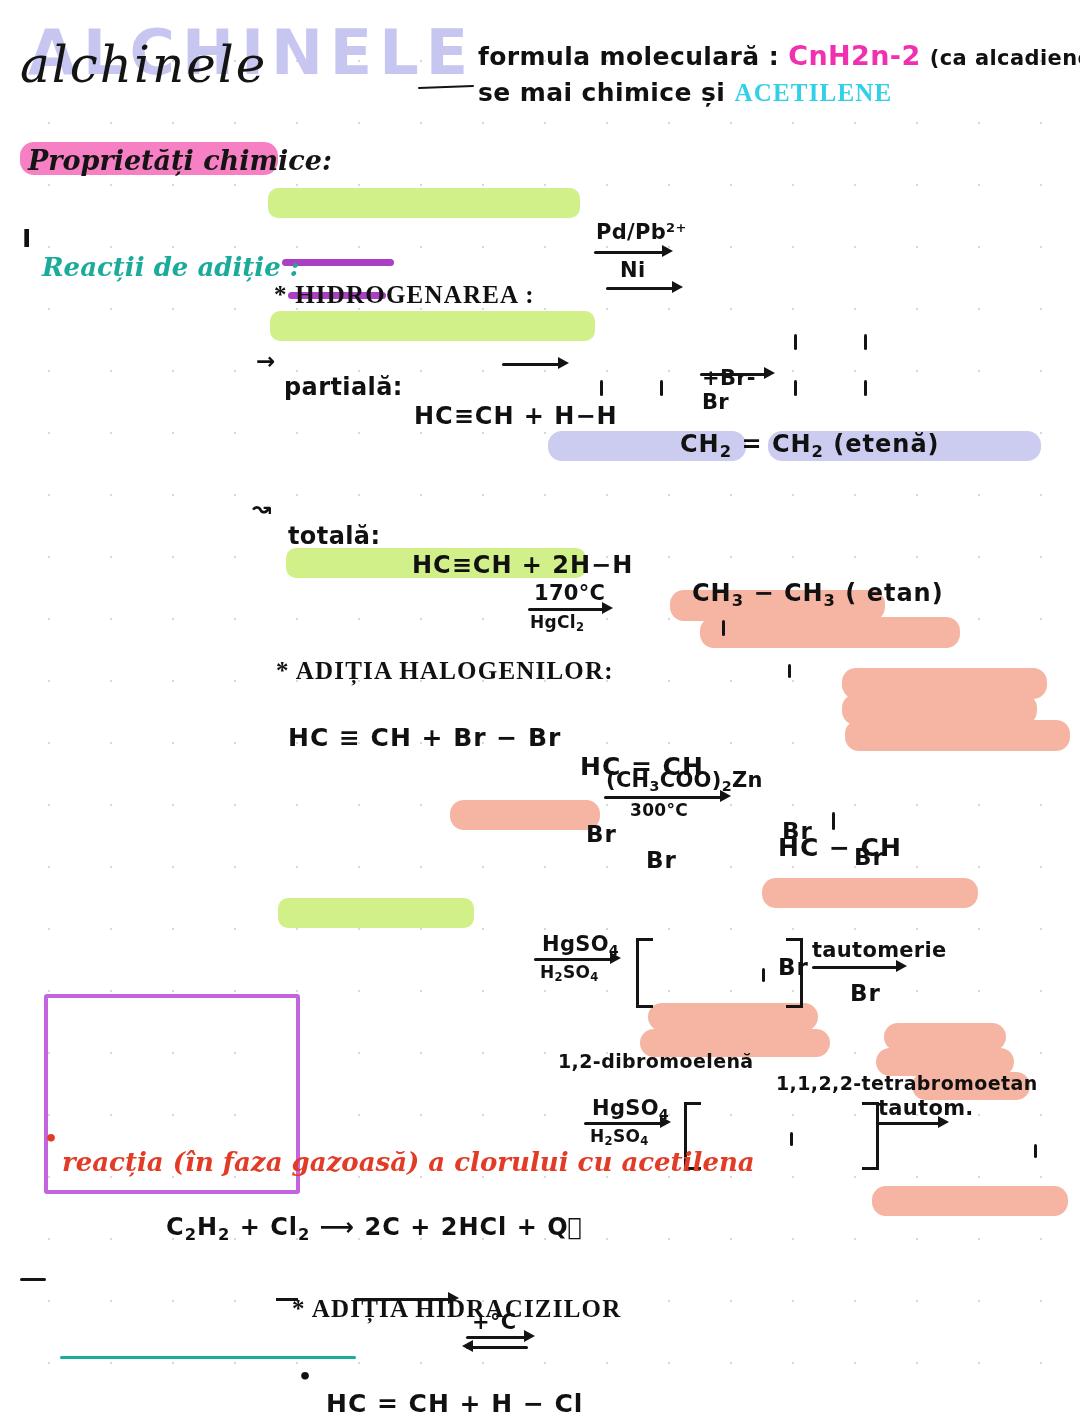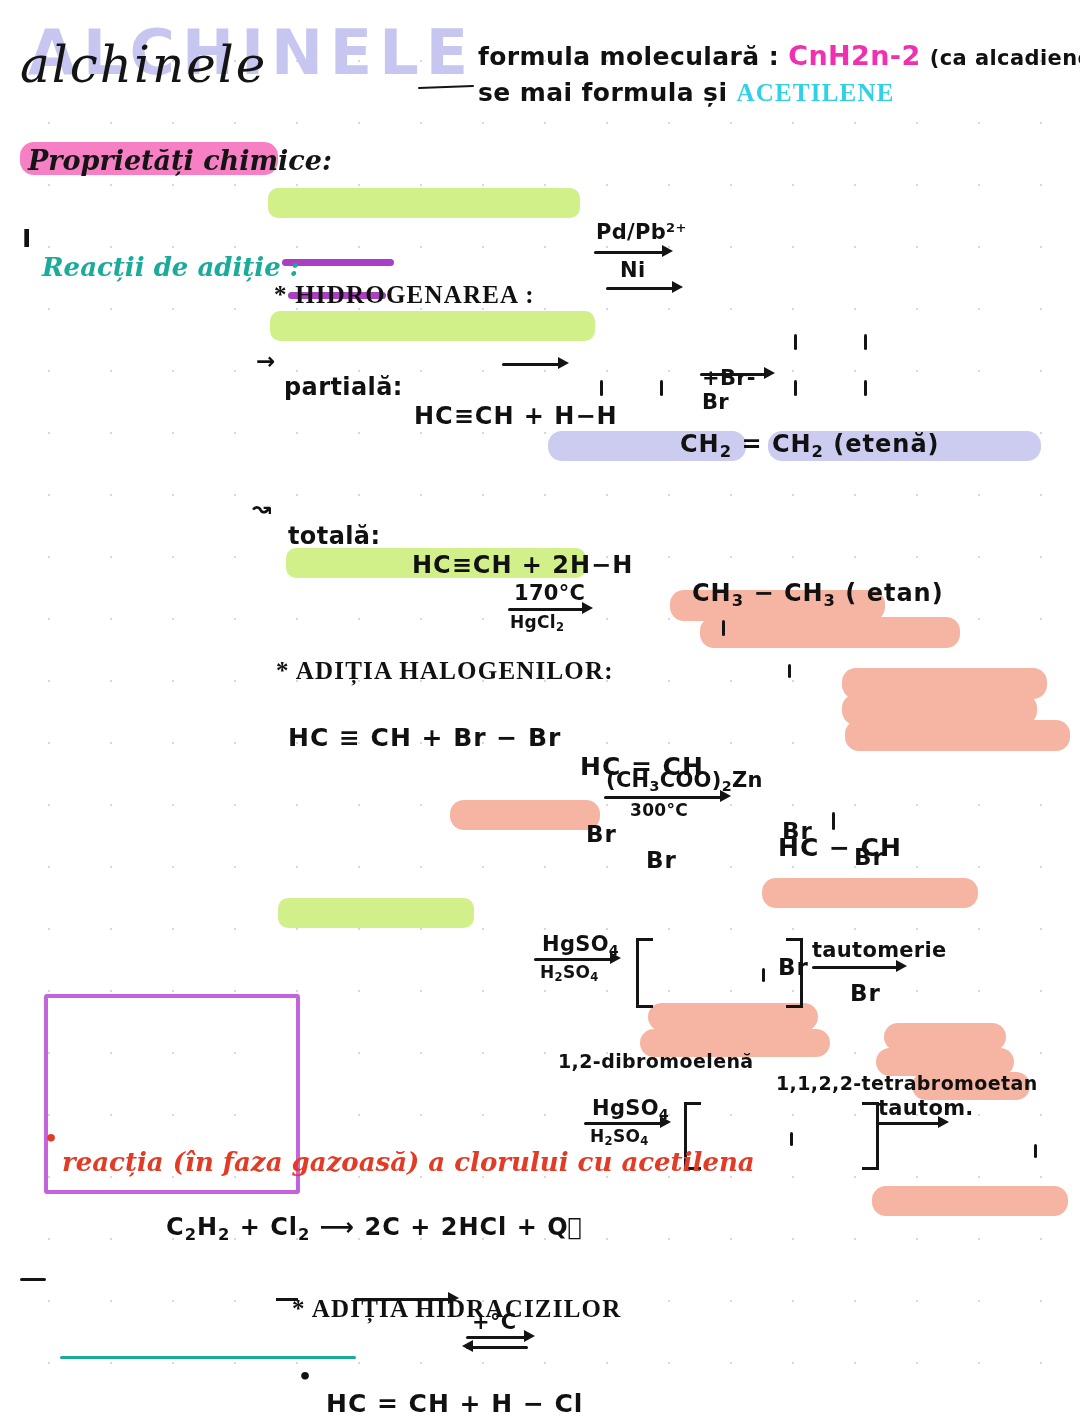--- a/index.html
+++ b/index.html
@@ -205,21 +205,21 @@
     <div id="title-script">alchinele</div>
     <div id="title-tail"></div>
   </div>
 
   <div class="abs hw" style="left:478px; top:40px; font-size:25px;">
     <span>formula moleculară :</span>
     <span class="ink-magenta" style="font-size:27px;">CnH2n-2</span>
     <span style="font-size:21px;">(ca alcadienele)</span>
   </div>
   <div class="abs hw" style="left:478px; top:78px; font-size:25px;">
-    <span>se mai formula și</span>
+    <span>se mai chimice și</span>
     <span class="ink-cyan hw-print" style="font-size:25px;">ACETILENE</span>
   </div>
 
   <div class="abs hw-cur ontop" style="left:28px; top:145px; font-size:27px; color:#141414;">Proprietăți chimice:</div>
 
   <div class="abs hw ontop" style="left:22px; top:193px; font-size:25px;">I</div>
   <div class="abs hw-cur ink-teal ontop" style="left:42px; top:192px; font-size:26px;">Reacții de adiție :</div>
 
   <div class="abs hw-print ontop" style="left:274px; top:191px; font-size:25px;">* HIDROGENAREA :</div>
 
@@ -288,21 +288,21 @@
   <div class="abs hw ink-red ontop" style="left:44px; top:468px; font-size:22px;">•</div>
   <div class="abs hw-cur ink-red ontop" style="left:62px; top:464px; font-size:26px;">reacția (în faza gazoasă) a clorului cu acetilena</div>
   <div class="abs eq ontop" style="left:166px; top:500px; font-size:24px;">
     C<span class="sub">2</span>H<span class="sub">2</span> + Cl<span class="sub">2</span> ⟶ 2C + 2HCl + Q⃝
   </div>
 
   <div class="abs hw-print ontop" style="left:292px; top:551px; font-size:25px;">* ADIȚIA  HIDRACIZILOR</div>
 
   <div class="abs hw ontop" style="left:298px; top:592px; font-size:22px;">•</div>
   <div class="abs eq ontop" style="left:326px; top:592px; font-size:25px;">HC = CH + H − Cl</div>
-  <div class="arrow-box" style="left:508px; top:584px; width:92px; height:56px;">
+  <div class="arrow-box" style="left:528px; top:584px; width:92px; height:56px;">
     <div class="cond-top" style="left:6px; top:-3px;">170°C</div>
     <div class="arrow-line" style="left:0; top:24px; width:78px;"></div>
     <div class="arrow-head" style="left:74px; top:18px;"></div>
     <div class="cond-bot" style="left:2px; top:28px;">HgCl<span class="sub">2</span></div>
   </div>
 
   <div class="bond-v" style="left:722px; top:620px; height:16px;"></div>
 
 
   <div class="bond-v" style="left:788px; top:664px; height:14px;"></div>

